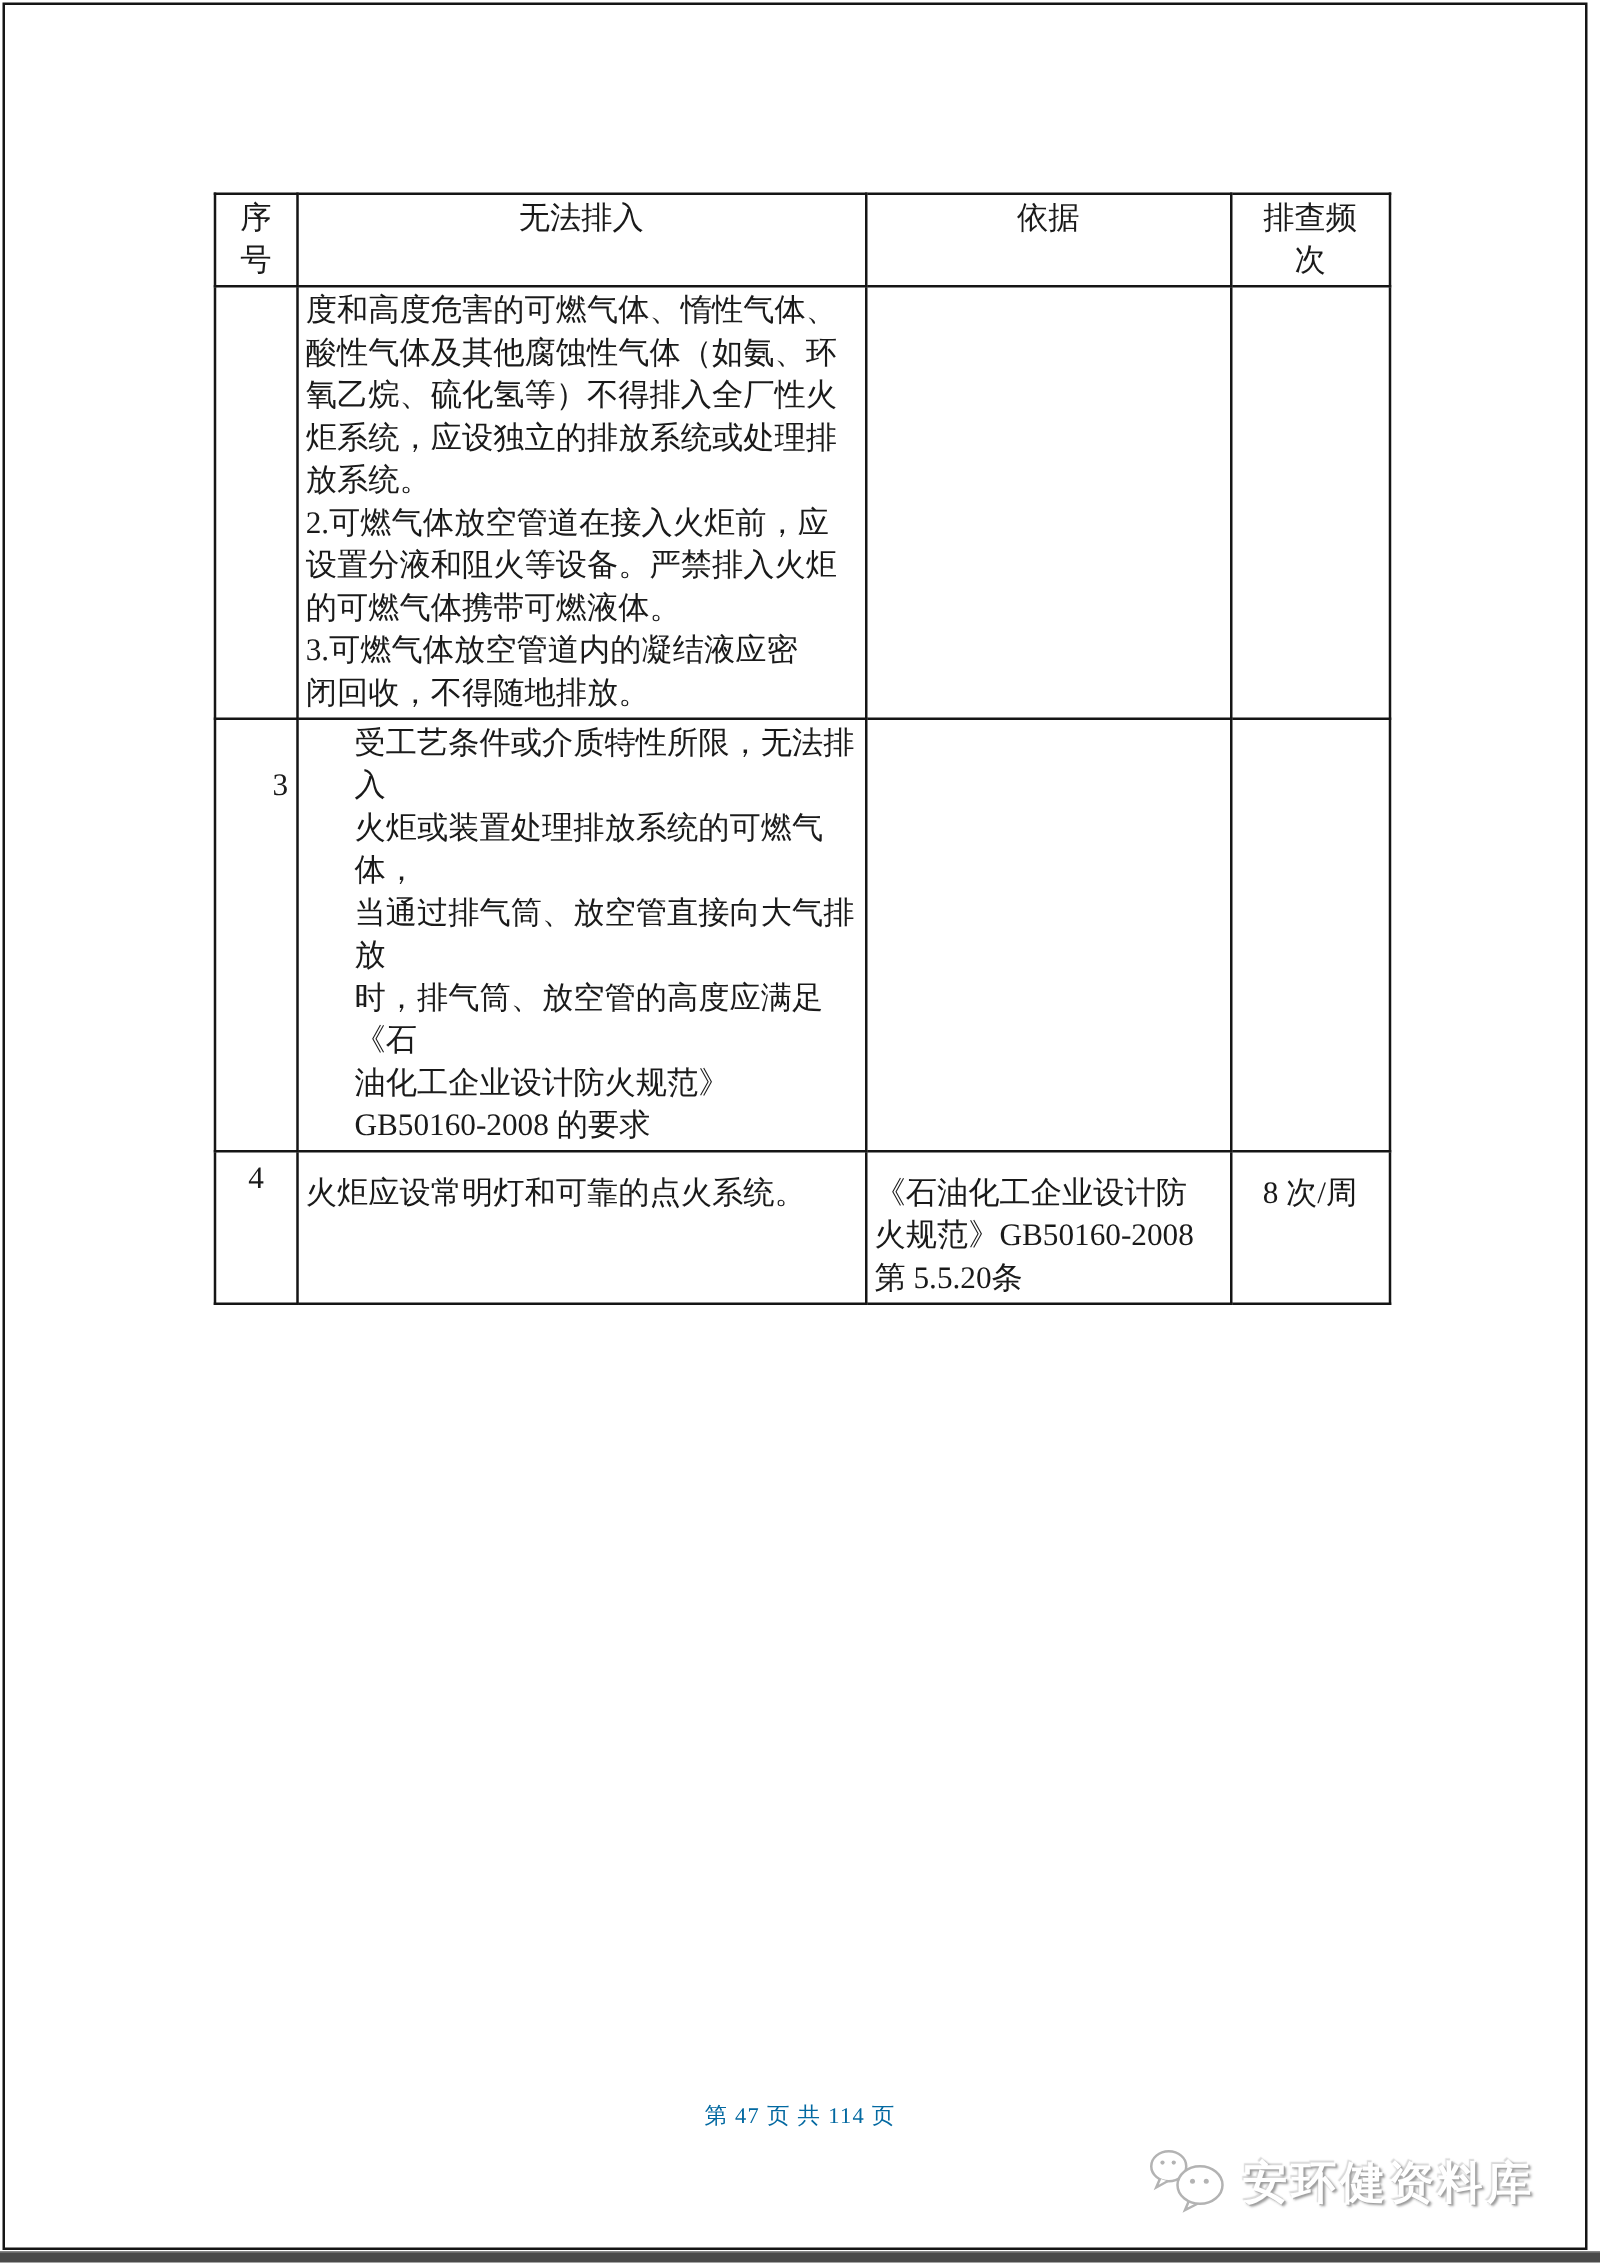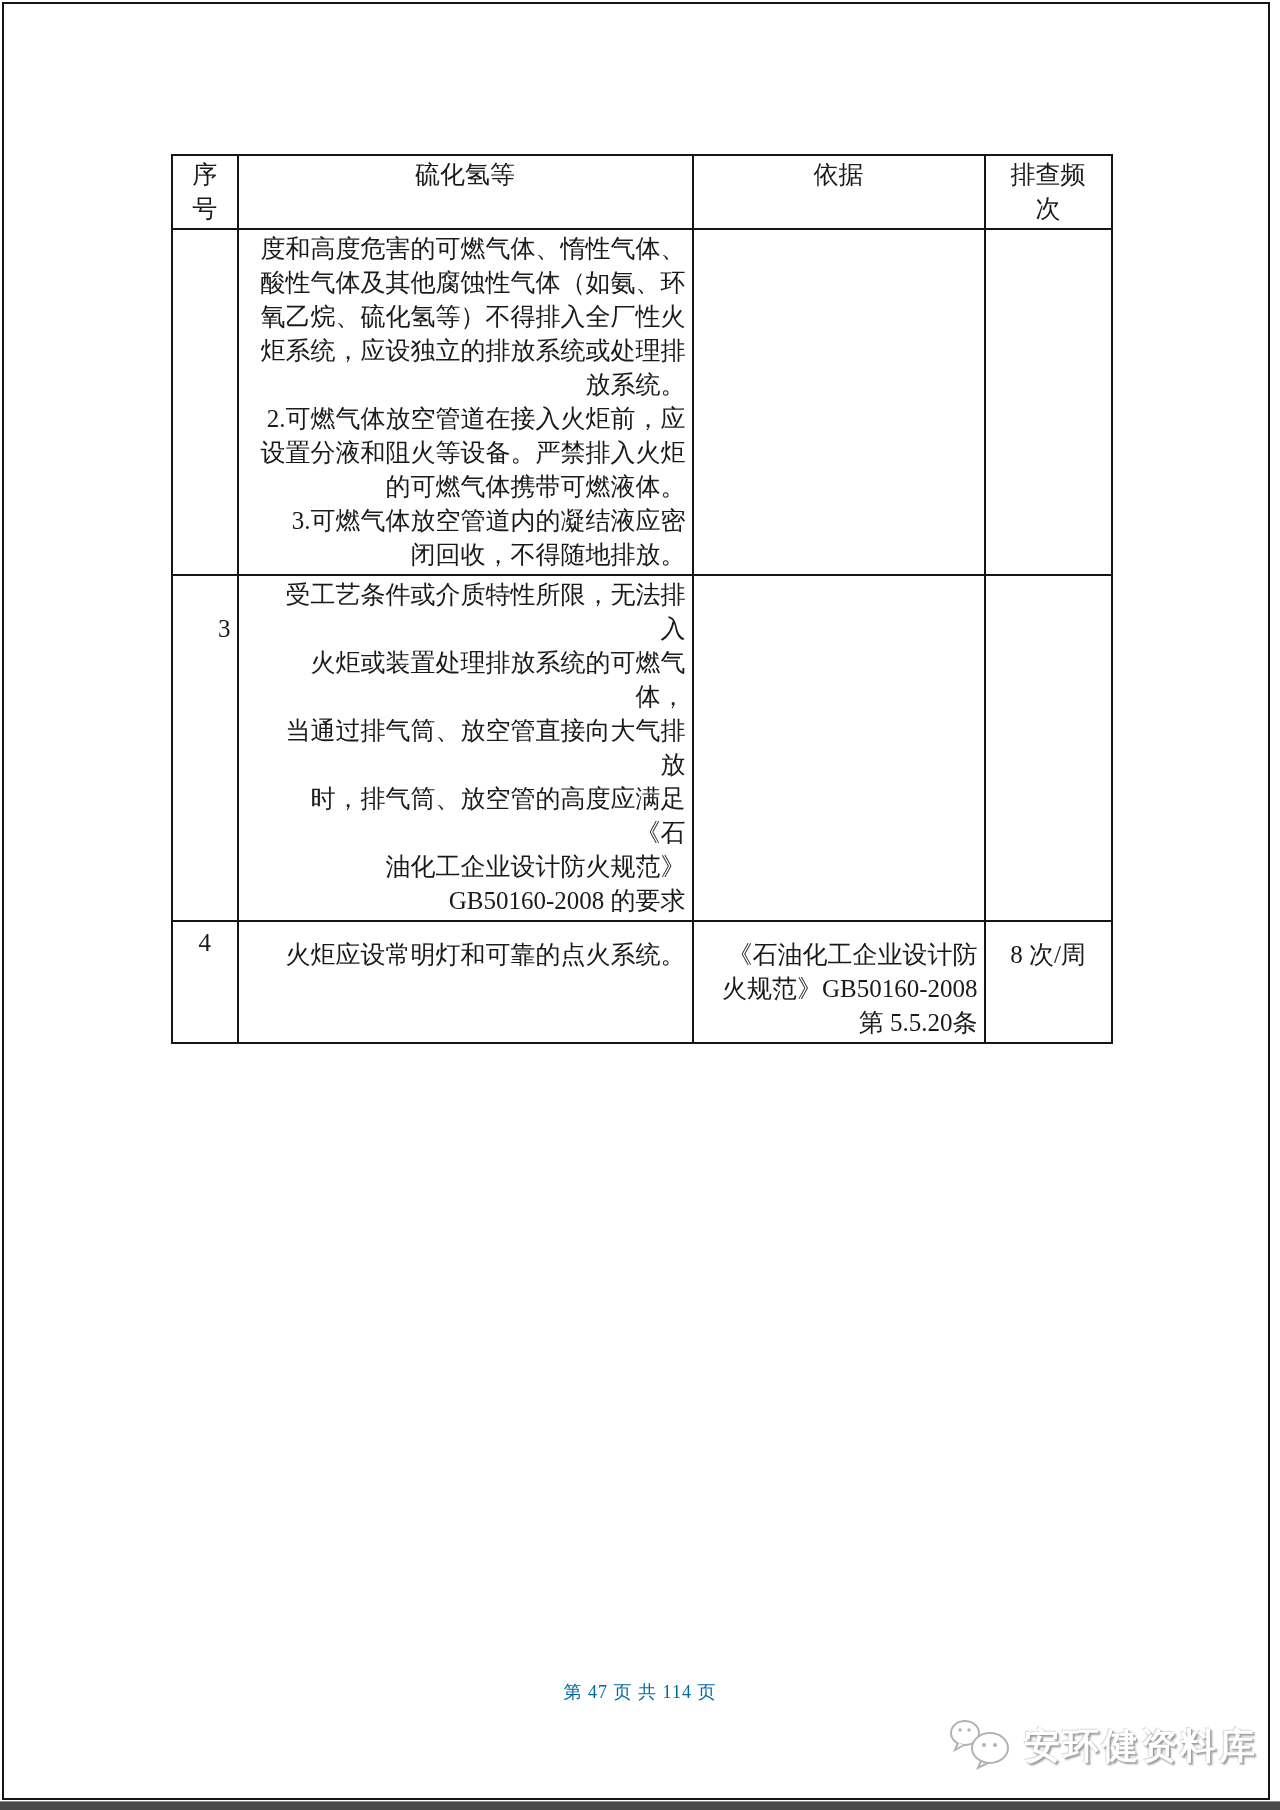--- a/index.html
+++ b/index.html
@@ -24,34 +24,34 @@
     padding:2px 6px;
     vertical-align:top;
     overflow:hidden;
     box-sizing:border-box;
   }
   th.hdr{
     text-align:center;vertical-align:middle;
     white-space:pre-line;padding:0;
   }
   td.no-cell{text-align:center;white-space:pre-line;}
-  td.content-cell,td.basis-cell{white-space:pre-line;text-align:right;}
+  td.content-cell,td.basis-cell{white-space:pre-line;text-align:left;}
   td.freq-cell{white-space:pre-line;text-align:center;padding-top:4px;}
   tr.row-a td{height:337px;}
   tr.row-b td{height:202px;padding-left:45px;}
   tr.row-c td{height:98px;}
   tr.row-b td.no-cell{padding-top:36px;}
   tr.row-c td.no-cell{padding-top:4px;}
   tr.row-c td{padding-top:16px;}
   .footer-pageno{
     position:absolute;left:0;top:1680px;width:100%;
     text-align:center;font-size:18px;letter-spacing:1px;color:#0369a1;
   }
   .brand{
-    position:absolute;top:1716px;right:22px;height:60px;
+    position:absolute;top:1716px;right:52px;height:60px;
     display:flex;align-items:center;gap:12px;
   }
   .brand-name{
     font-family:"Liberation Sans","DejaVu Sans",sans-serif;
     font-size:36px;letter-spacing:3px;font-weight:bold;
     color:#ffffff;
     text-shadow:2px 2px 2px #9e9e9e,-1px -1px 1px #d9d9d9,1px 1px 0 #c0c0c0;
     white-space:nowrap;
   }
   .bottom-bar{
@@ -68,21 +68,21 @@
   <colgroup>
     <col style="width:51px">
     <col style="width:455px">
     <col style="width:292px">
     <col style="width:127px">
   </colgroup>
   <tbody>
       <tr class="header-row" style="height:68px">
     <th class="hdr">序
 号</th>
-    <th class="hdr">硫化氢等</th>
+    <th class="hdr">无法排入</th>
     <th class="hdr">依据</th>
     <th class="hdr">排查频
 次</th>
   </tr>
   <tr class="row-a">
     <td class="no-cell"></td>
     <td class="content-cell">度和高度危害的可燃气体、惰性气体、
 酸性气体及其他腐蚀性气体（如氨、环
 氧乙烷、硫化氢等）不得排入全厂性火
 炬系统，应设独立的排放系统或处理排

